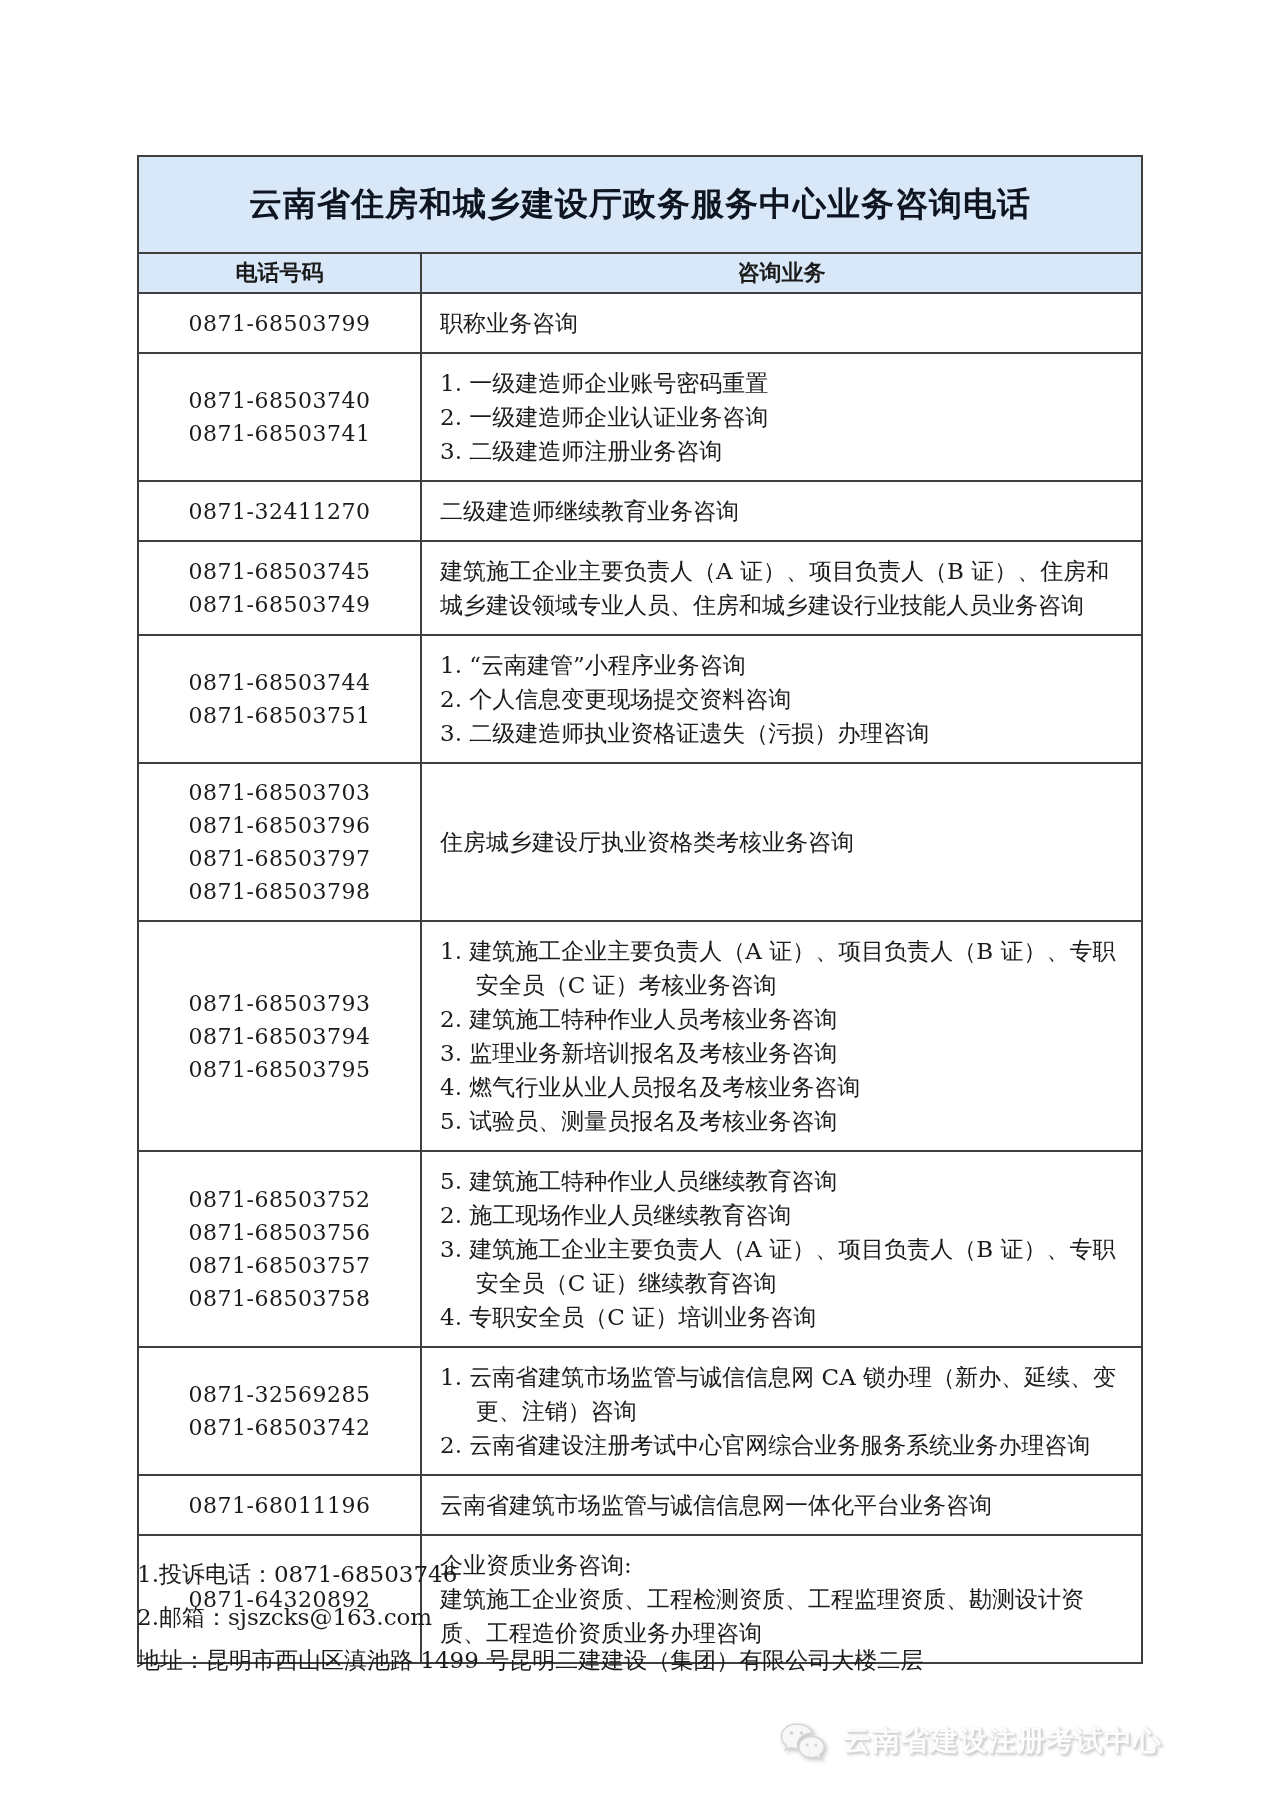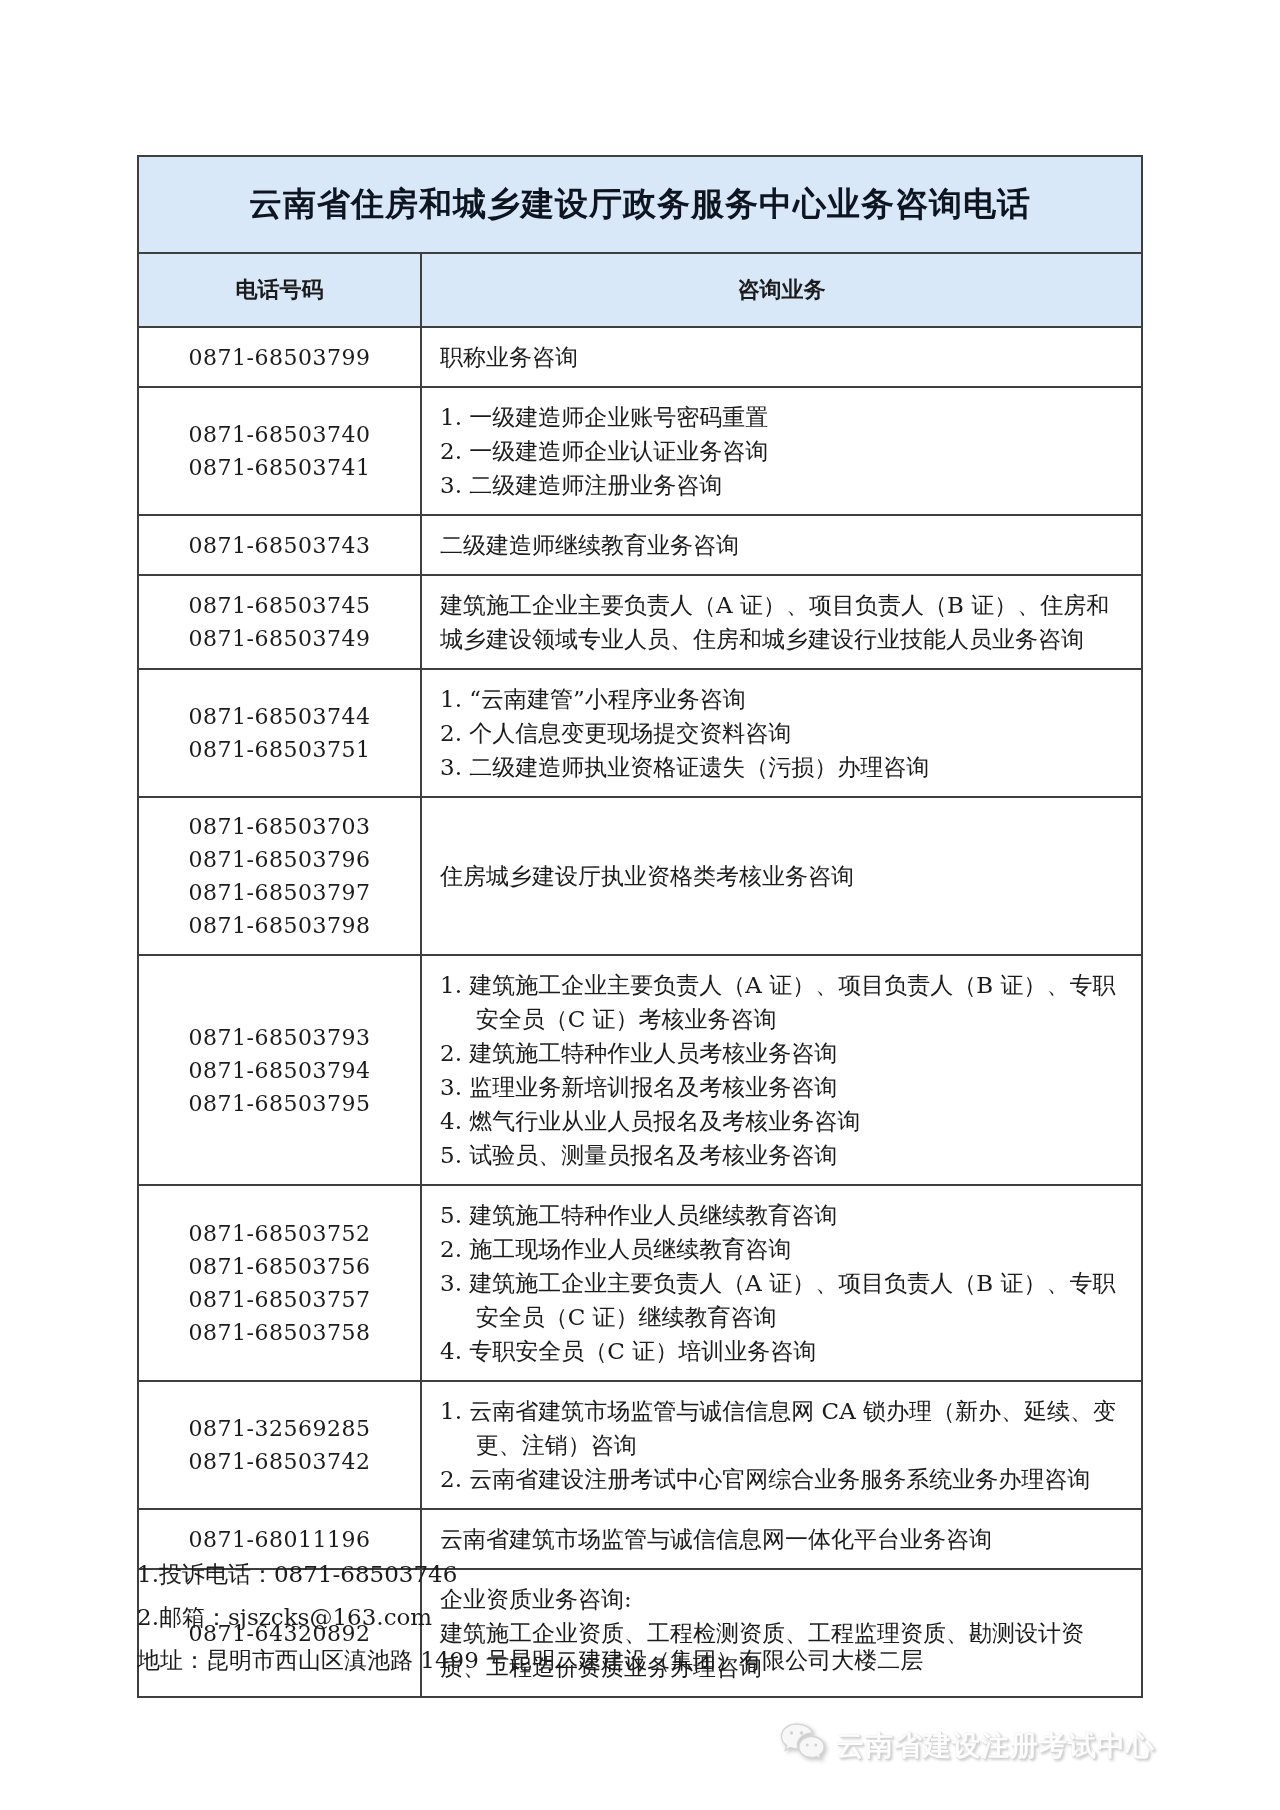--- a/index.html
+++ b/index.html
@@ -36,21 +36,21 @@
     font-size:33px;
     letter-spacing:1px;
     color:#0e1420;
     padding:25px 6px;
   }
   th.col-head{
     background:var(--header-bg);
     font-size:22px;
     font-weight:bold;
     text-align:center;
-    padding:21px 6px;
+    padding:4px 6px;
   }
   col.c-phone{width:283px;}
   td.phone-cell{
     text-align:center;
     padding:12px 8px;
   }
   .phone-line{
     font-size:22px;
     line-height:33px;
     letter-spacing:.5px;
@@ -67,21 +67,21 @@
     padding-left:1.55em;
     text-indent:-1.55em;
   }
   .footer{
     position:absolute;left:137px;top:1553px;width:1010px;
     font-size:23px;
     line-height:43px;
   }
   .watermark{
     position:absolute;left:780px;top:1722px;
-    display:flex;align-items:center;gap:10px;
+    display:flex;align-items:flex-start;gap:17px;
     color:#fdfdfd;
     font-size:28px;
     font-weight:bold;
     letter-spacing:1px;
     text-shadow:1px 1px 0 #d4d4d4, 2px 2px 3px #c2c2c2, 0 0 1px #e0e0e0;
     user-select:none;
   }
   .watermark svg{
     filter:drop-shadow(2px 2px 2px #c6c6c6);
   }
@@ -118,21 +118,21 @@
             <div class="phone-line">0871-68503741</div>
           </td>
           <td class="service-cell">
             <div class="svc num">1. 一级建造师企业账号密码重置</div>
             <div class="svc num">2. 一级建造师企业认证业务咨询</div>
             <div class="svc num">3. 二级建造师注册业务咨询</div>
           </td>
         </tr>
         <tr>
           <td class="phone-cell">
-            <div class="phone-line">0871-68503743</div>
+            <div class="phone-line">0871-32411270</div>
           </td>
           <td class="service-cell">
             <div class="svc">二级建造师继续教育业务咨询</div>
           </td>
         </tr>
         <tr>
           <td class="phone-cell">
             <div class="phone-line">0871-68503745</div>
             <div class="phone-line">0871-68503749</div>
           </td>

